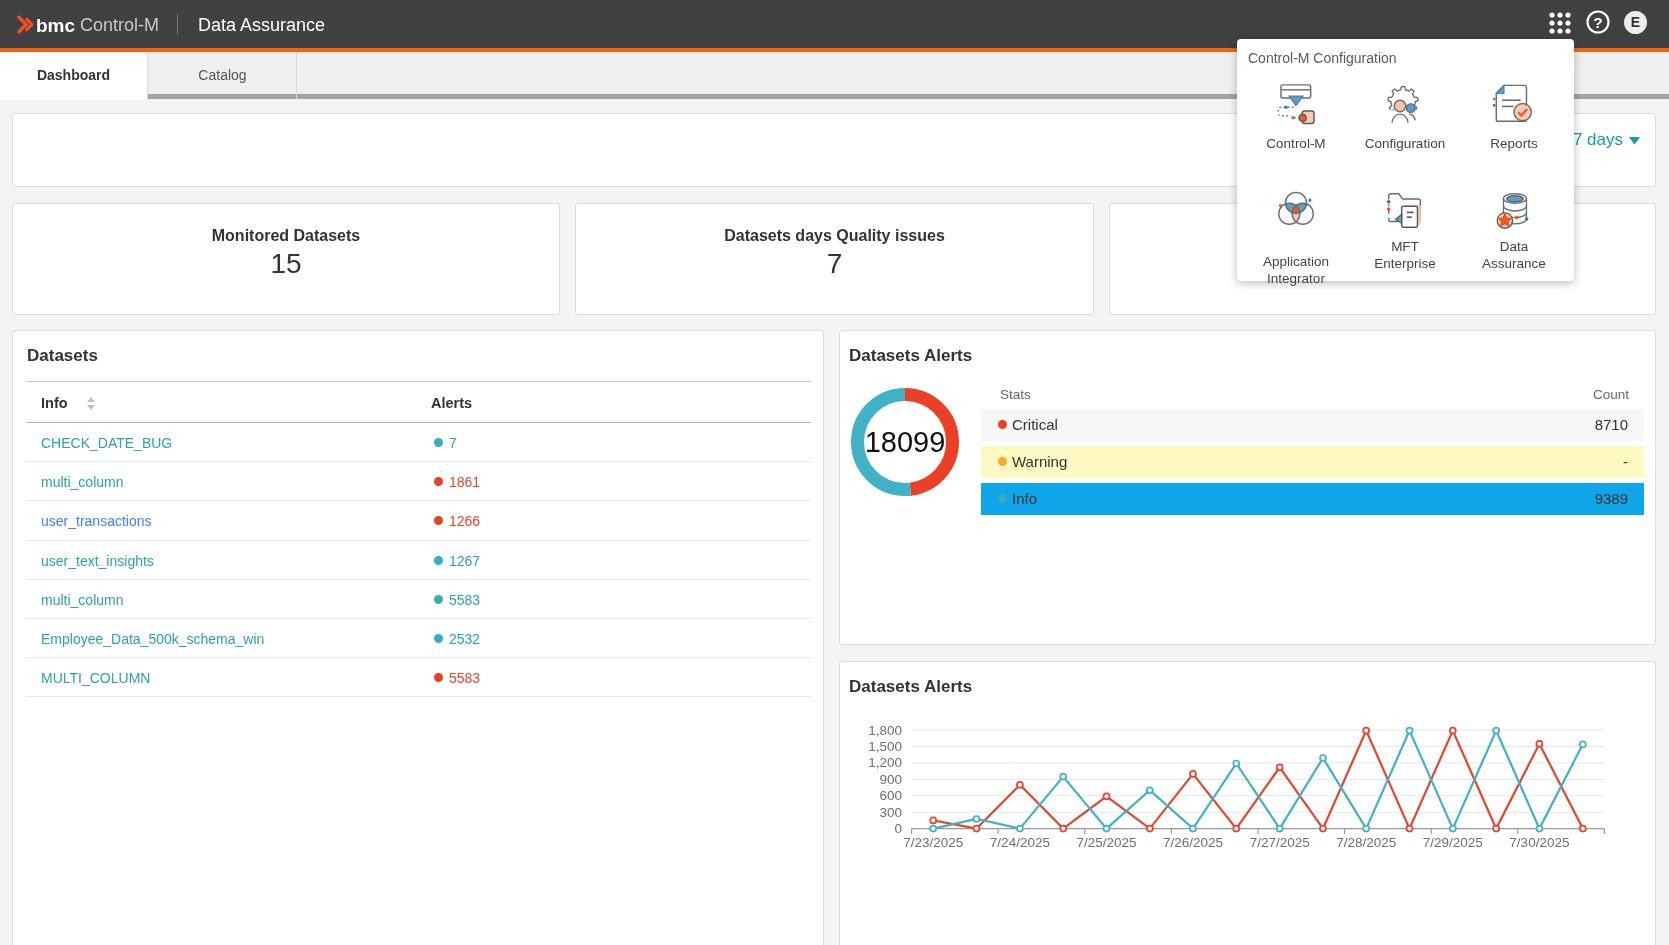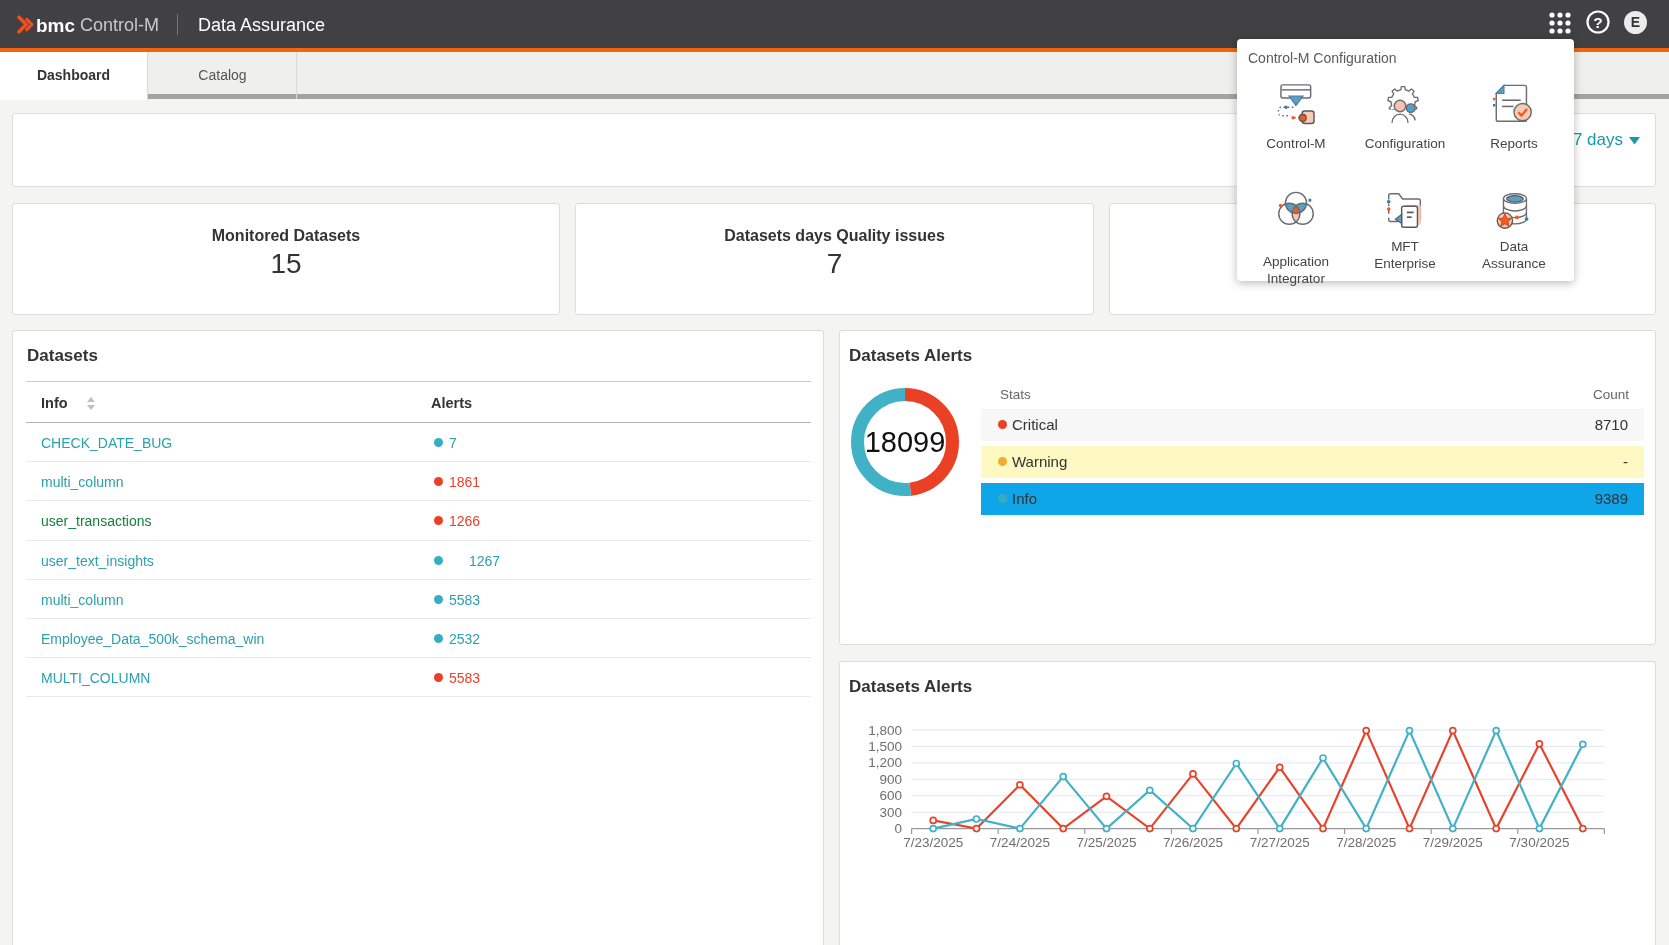--- a/index.html
+++ b/index.html
@@ -87,28 +87,28 @@
     <span style="position:absolute;left:15px;top:12px;font-size:14px;color:#2ba1ac;">CHECK_DATE_BUG</span>
     <span class="dot" style="position:absolute;left:408px;top:15px;background:#35adc2;"></span>
     <span style="position:absolute;left:423px;top:12px;font-size:14px;color:#2ba1ac;">7</span>
   </div>
   <div class="abs" style="left:13px;top:131.2px;width:785px;height:39.2px;border-bottom:1px solid #e8e8e8;">
     <span style="position:absolute;left:15px;top:12px;font-size:14px;color:#2ba1ac;">multi_column</span>
     <span class="dot" style="position:absolute;left:408px;top:15px;background:#ea4026;"></span>
     <span style="position:absolute;left:423px;top:12px;font-size:14px;color:#e8432a;">1861</span>
   </div>
   <div class="abs" style="left:13px;top:170.4px;width:785px;height:39.2px;border-bottom:1px solid #e8e8e8;">
-    <span style="position:absolute;left:15px;top:12px;font-size:14px;color:#15803d;">user_transactions</span>
+    <span style="position:absolute;left:15px;top:12px;font-size:14px;color:#3b82f6;">user_transactions</span>
     <span class="dot" style="position:absolute;left:408px;top:15px;background:#ea4026;"></span>
     <span style="position:absolute;left:423px;top:12px;font-size:14px;color:#e8432a;">1266</span>
   </div>
   <div class="abs" style="left:13px;top:209.6px;width:785px;height:39.2px;border-bottom:1px solid #e8e8e8;">
     <span style="position:absolute;left:15px;top:12px;font-size:14px;color:#2ba1ac;">user_text_insights</span>
     <span class="dot" style="position:absolute;left:408px;top:15px;background:#35adc2;"></span>
-    <span style="position:absolute;left:423px;top:12px;font-size:14px;color:#2ba1ac;margin-left:20px;">1267</span>
+    <span style="position:absolute;left:423px;top:12px;font-size:14px;color:#2ba1ac;">1267</span>
   </div>
   <div class="abs" style="left:13px;top:248.8px;width:785px;height:39.2px;border-bottom:1px solid #e8e8e8;">
     <span style="position:absolute;left:15px;top:12px;font-size:14px;color:#2ba1ac;">multi_column</span>
     <span class="dot" style="position:absolute;left:408px;top:15px;background:#35adc2;"></span>
     <span style="position:absolute;left:423px;top:12px;font-size:14px;color:#2ba1ac;">5583</span>
   </div>
   <div class="abs" style="left:13px;top:288.0px;width:785px;height:39.2px;border-bottom:1px solid #e8e8e8;">
     <span style="position:absolute;left:15px;top:12px;font-size:14px;color:#2ba1ac;">Employee_Data_500k_schema_win</span>
     <span class="dot" style="position:absolute;left:408px;top:15px;background:#35adc2;"></span>
     <span style="position:absolute;left:423px;top:12px;font-size:14px;color:#2ba1ac;">2532</span>

